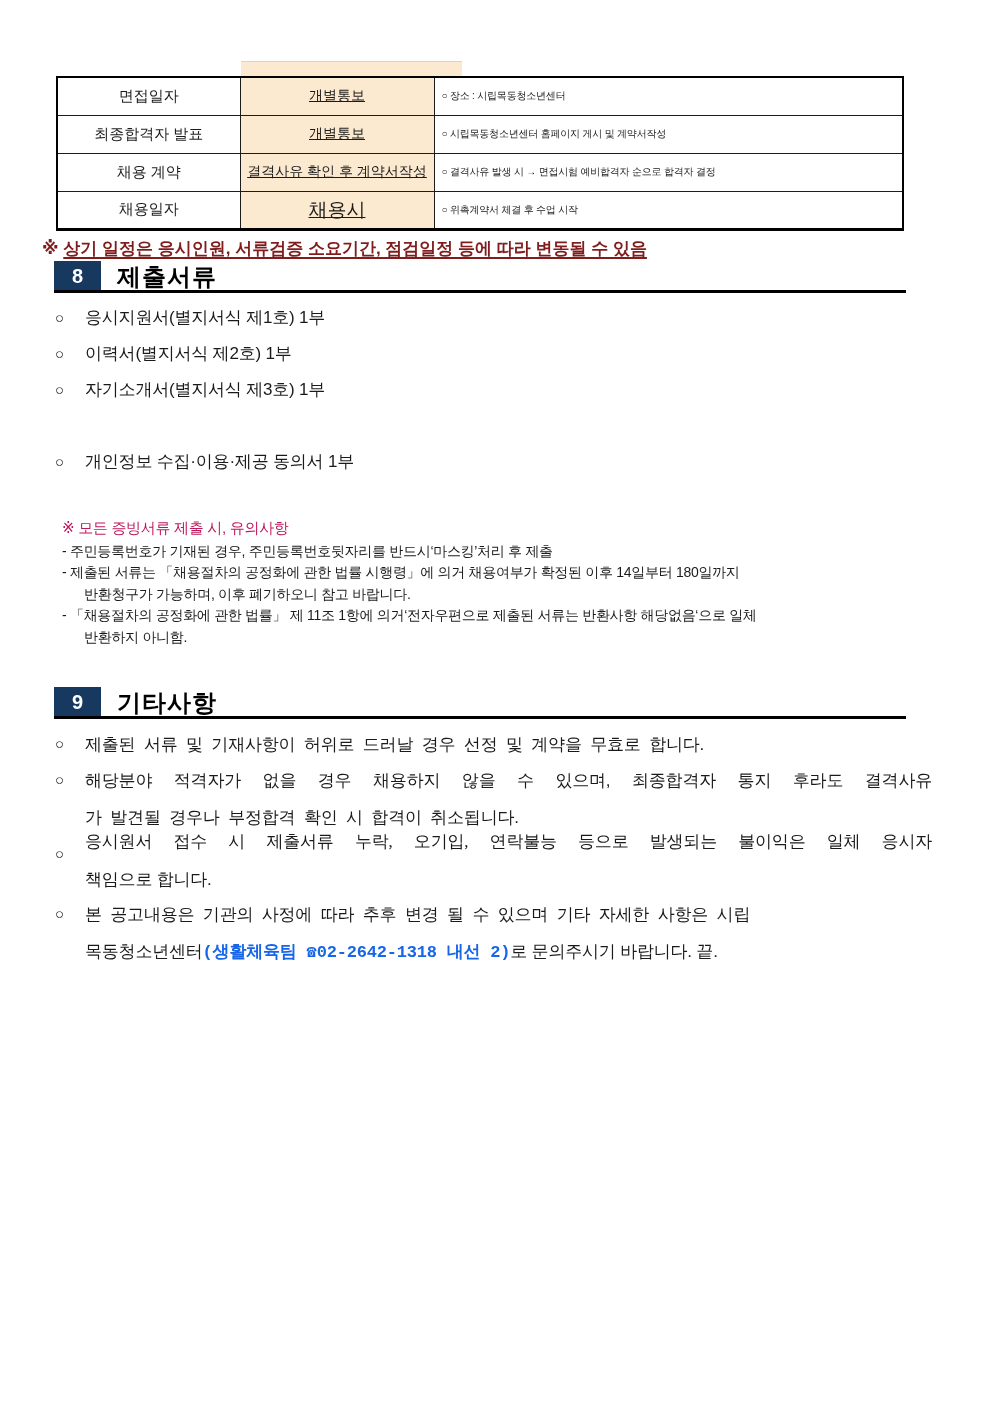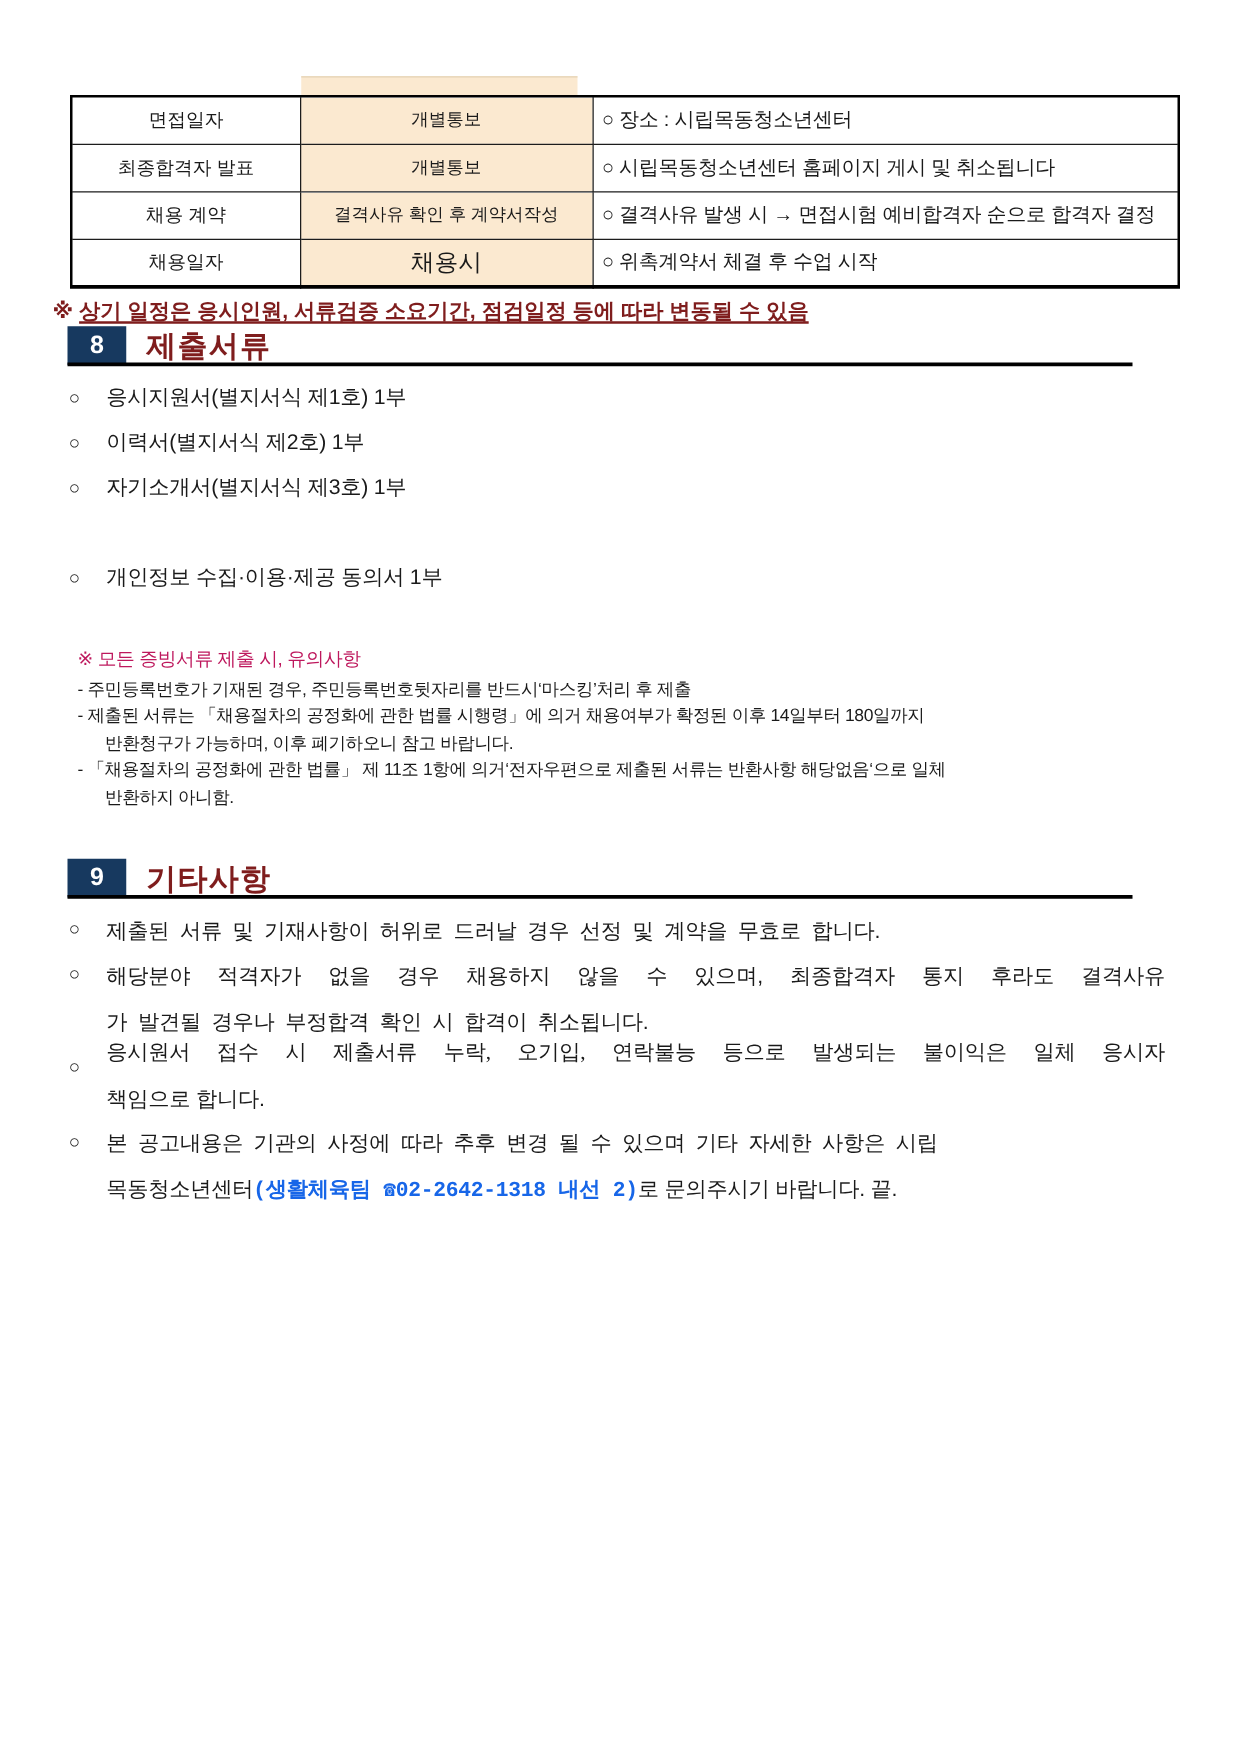--- a/index.html
+++ b/index.html
@@ -13,34 +13,34 @@
   
   .cream-sliver { position:absolute; left:241px; top:61px; width:221px; height:15px;
     background:#fbe9d0; border-top:1px solid #e3d2b4; }
 
   
   .schedule-table { position:absolute; left:56px; top:76px; border-collapse:collapse;
     border:2px solid #000; border-bottom:3px solid #000; table-layout:fixed;padding-left:24px; }
   .schedule-table td { border:1px solid #1c1c1c; height:38px; vertical-align:middle;
     overflow:hidden; white-space:nowrap; }
   .c-label { width:183px; text-align:center; font-size:15px; }
-  .c-value { width:234px; text-align:center; font-size:14px; background:#fbe9d0; }
-  .c-note  { width:469px; font-size:16px; padding-left:7px; letter-spacing:-0.2px; }
+  .c-value { width:194px; text-align:center; font-size:14px; background:#fbe9d0;text-decoration:underline; }
+  .c-note  { width:469px; font-size:10px; padding-left:7px; letter-spacing:-0.2px; }
   .schedule-table tr:last-child .c-value { font-size:19px; }
 
   
   .schedule-note { position:absolute; left:42px; top:237px; font-size:17px; font-weight:bold;
     color:#7f1d1d; white-space:nowrap; }
   .schedule-note .u { text-decoration:underline; text-decoration-thickness:2px; text-underline-offset:3px; }
 
   
   .sec-header { position:absolute; left:54px; height:31px; display:flex; align-items:center; }
   .num-box { display:inline-flex; width:47px; height:31px; background:#17395f; color:#ffffff;
     font-size:20px; font-weight:bold; align-items:center; justify-content:center; }
-  .sec-title { font-size:24px; font-weight:bold; color:#7f1d1d; margin-left:16px; letter-spacing:1px; }
+  .sec-title { font-size:24px; font-weight:bold; color:#000000; margin-left:16px; letter-spacing:1px; }
   .sec-rule { position:absolute; left:54px; width:852px; height:3px; background:#000; }
 
   
   .doc-item { position:absolute; left:55px; font-size:17px; white-space:nowrap; letter-spacing:-0.2px; }
   .doc-item .bullet { display:inline-block; width:30px; font-size:15px; }
 
   
   .notice { position:absolute; left:62px; top:517px; font-size:14px; line-height:21.5px;
     letter-spacing:-0.3px; }
   .notice .head { color:#be185d; font-size:15px; margin-bottom:2px; }
@@ -64,21 +64,21 @@
   <table class="schedule-table">
     <tbody>
         <tr>
       <td class="c-label">면접일자</td>
       <td class="c-value">개별통보</td>
       <td class="c-note">○ 장소 : 시립목동청소년센터</td>
     </tr>
     <tr>
       <td class="c-label">최종합격자 발표</td>
       <td class="c-value">개별통보</td>
-      <td class="c-note">○ 시립목동청소년센터 홈페이지 게시 및 취소됩니다</td>
+      <td class="c-note">○ 시립목동청소년센터 홈페이지 게시 및 계약서작성</td>
     </tr>
     <tr>
       <td class="c-label">채용 계약</td>
       <td class="c-value">결격사유 확인 후 계약서작성</td>
       <td class="c-note">○ 결격사유 발생 시 → 면접시험 예비합격자 순으로 합격자 결정</td>
     </tr>
     <tr>
       <td class="c-label">채용일자</td>
       <td class="c-value">채용시</td>
       <td class="c-note">○ 위촉계약서 체결 후 수업 시작</td>

